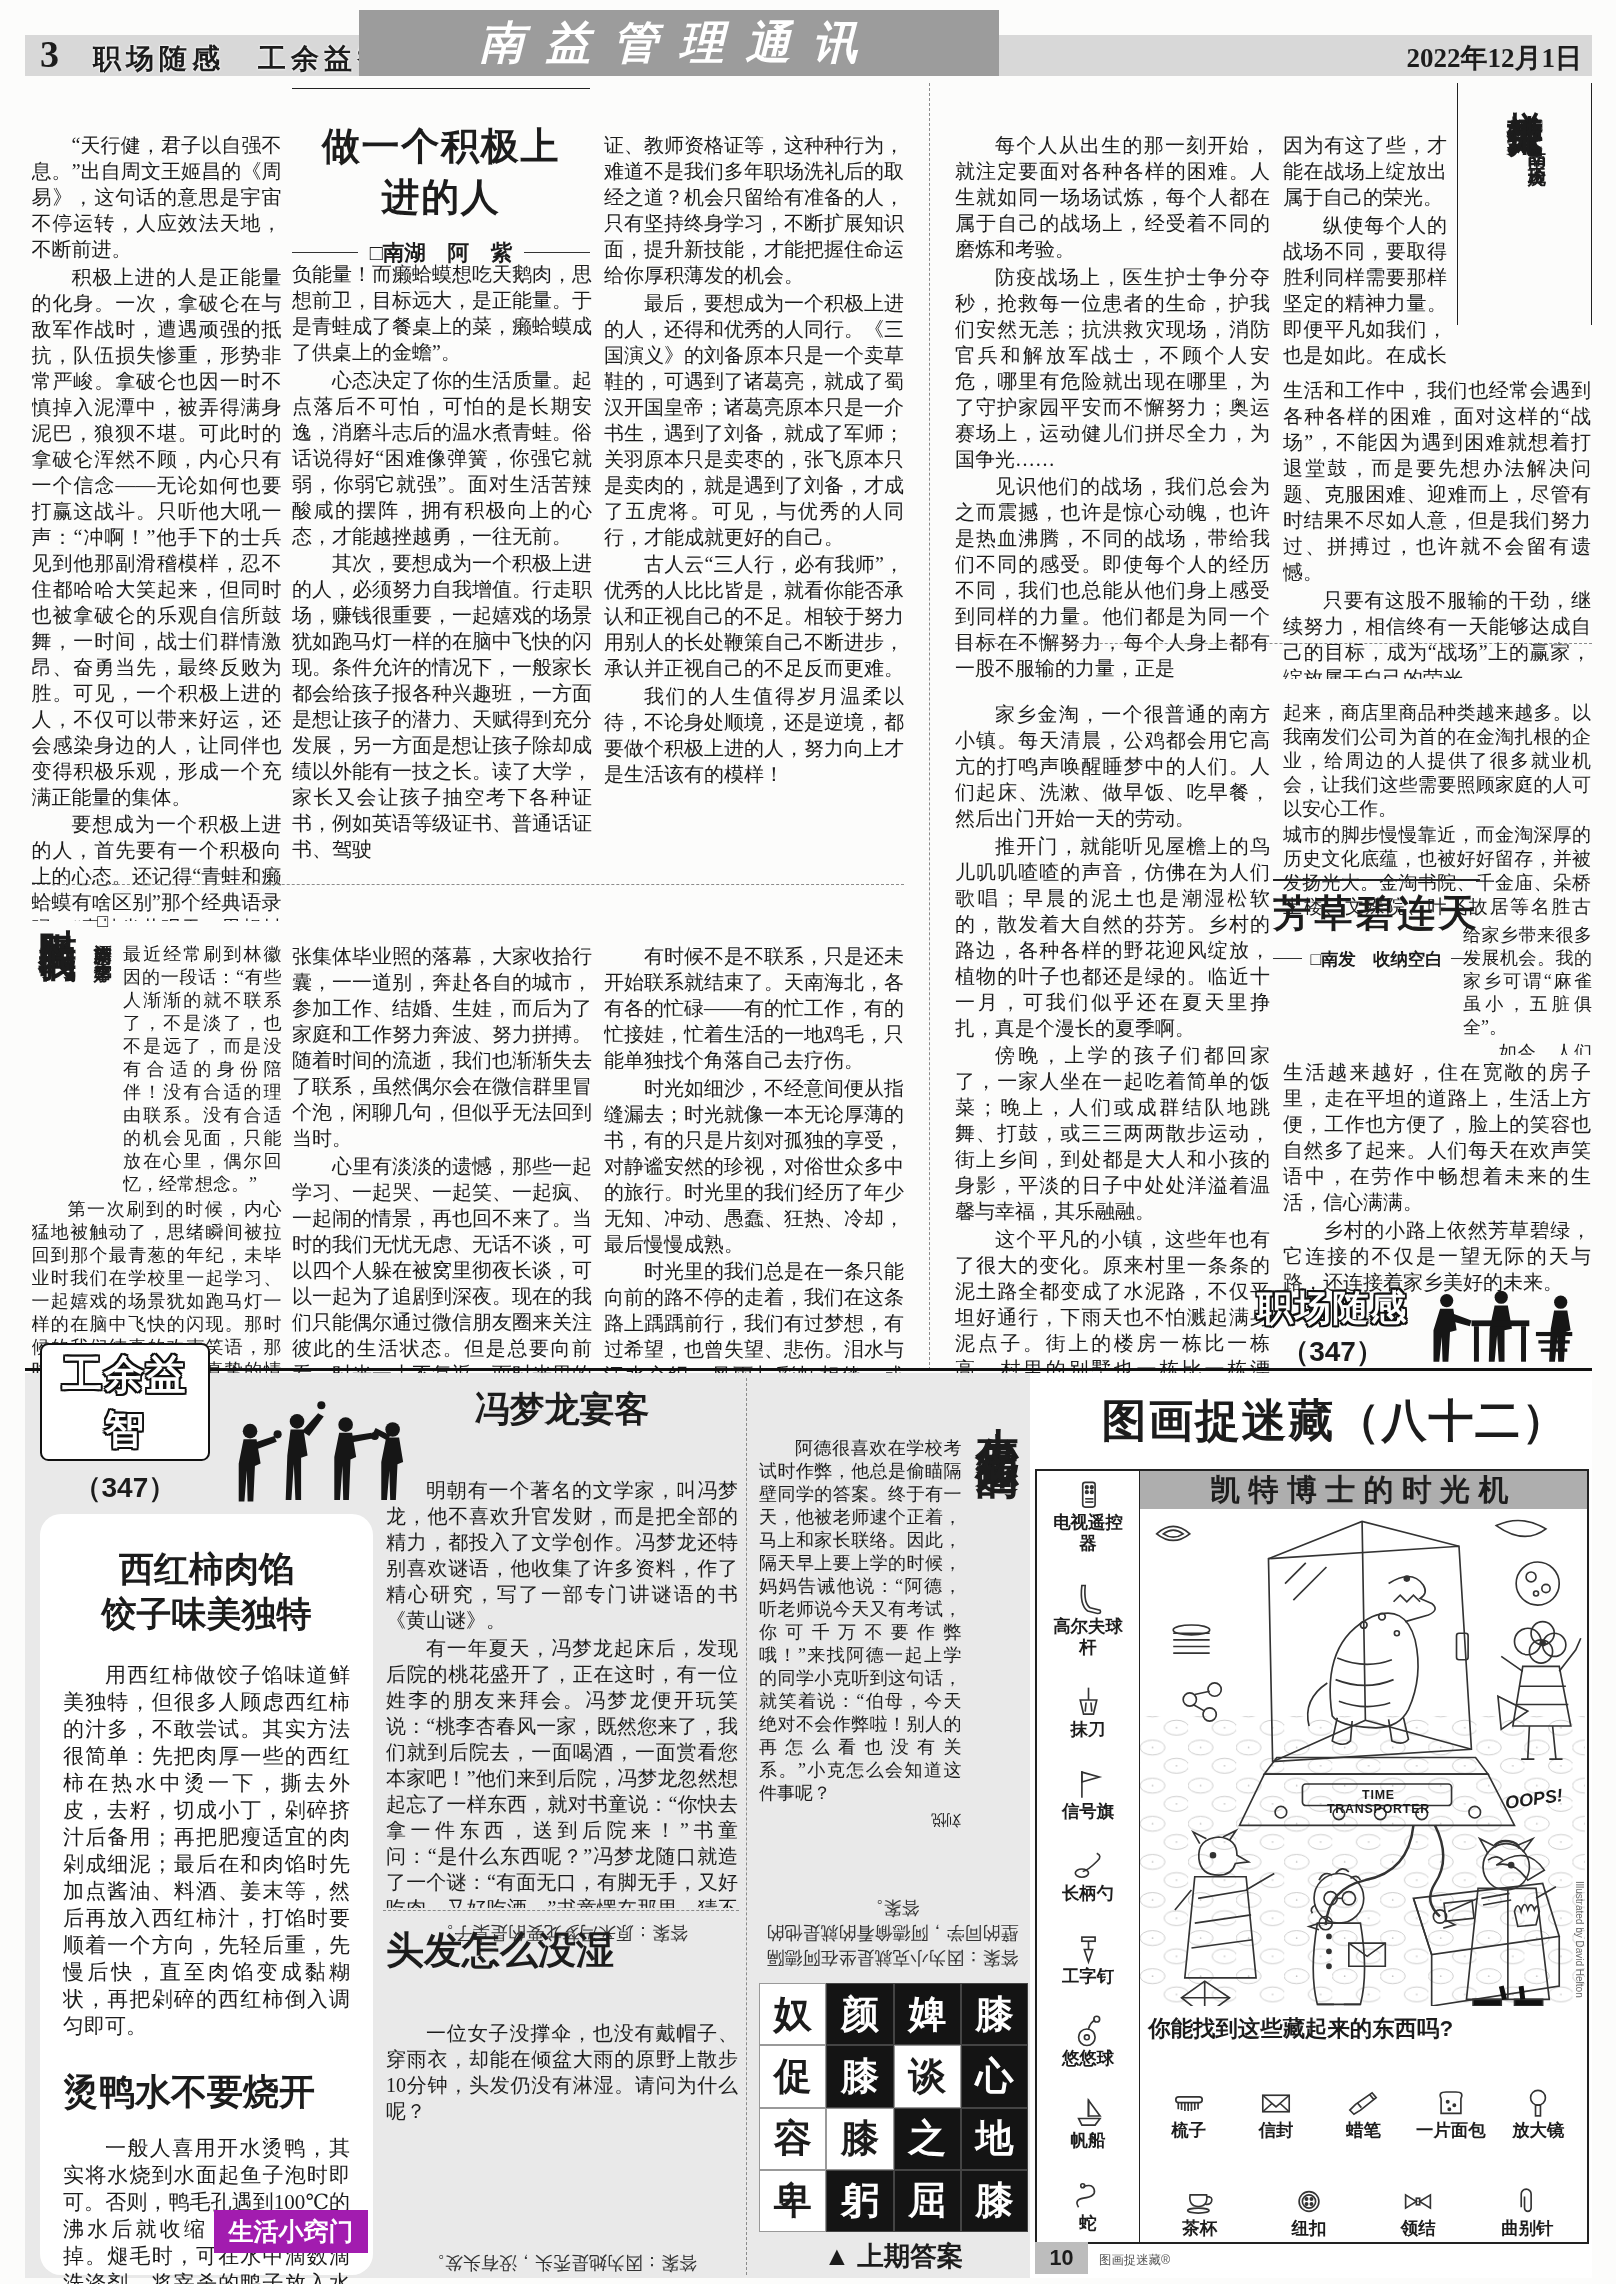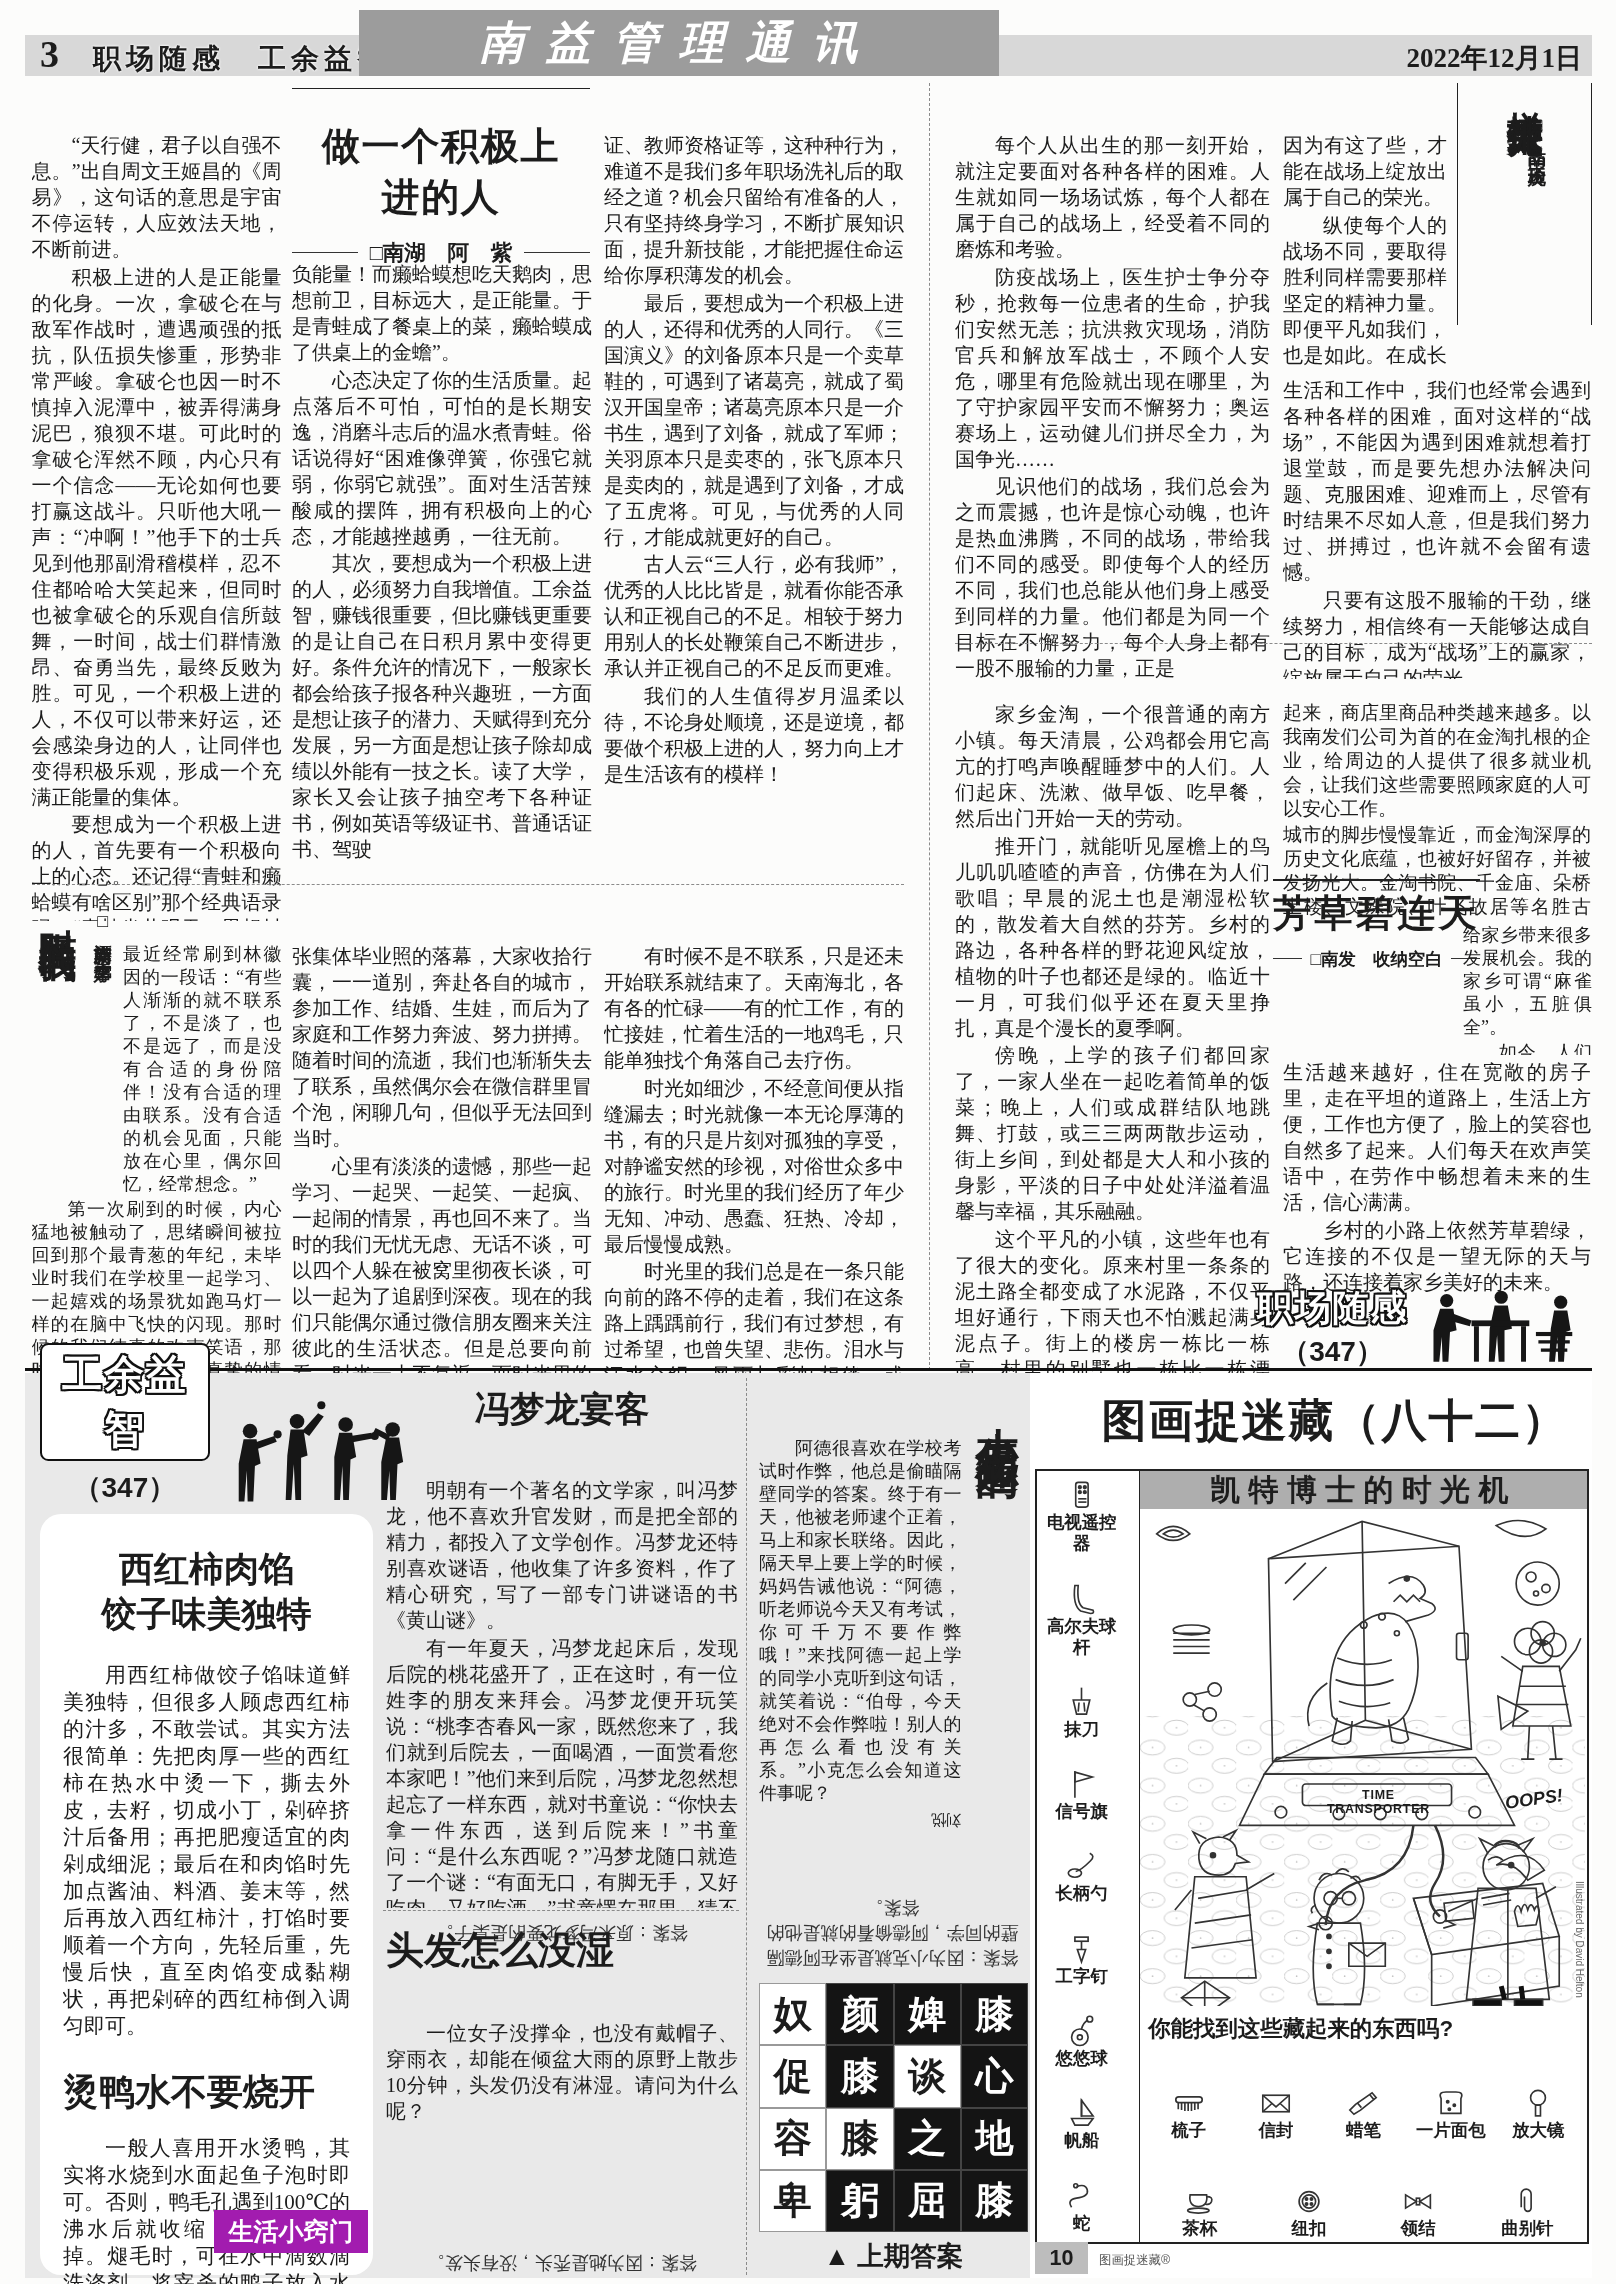--- a/index.html
+++ b/index.html
@@ -37,21 +37,21 @@
   .card{background:#fff;border-radius:21px;}
   .cardtitle{font-size:35px;font-weight:bold;text-align:center;line-height:45px;margin:0;}
   .tag{background:#a21caf;color:#fff;font-size:25px;font-weight:bold;
        font-family:"Liberation Sans","DejaVu Sans",sans-serif;text-align:center;line-height:43px;}
   .rot{transform:rotate(180deg);}
   .anside{font-size:18px;line-height:25px;text-align:center;color:#333;}
   .gridcell{display:flex;align-items:center;justify-content:center;border:1.7px solid #999;
             font-family:"Liberation Sans","DejaVu Sans",sans-serif;font-size:38px;font-weight:bold;background:#fff;}
   .gridcell.blk{background:#141414;color:#fff;border-color:#444;}
   .pz-frame{border:2.5px solid #222;background:#fff;}
-  .pz-side{border-right:1.7px solid #222;display:flex;flex-direction:column;
+  .pz-side{border-right:1.7px solid #222;display:flex;flex-direction:column;align-items:center;
            justify-content:space-between;padding:8.3px 1.7px;box-sizing:border-box;}
   .item{display:flex;flex-direction:column;align-items:center;width:86px;}
   .item .lbl{font-size:17.4px;line-height:21px;text-align:center;font-weight:bold;
              font-family:"Liberation Sans","DejaVu Sans",sans-serif;}
   .pichdr{background:#aeaeae;color:#1d1d1d;font-size:30px;font-weight:bold;text-align:center;
           letter-spacing:8.3px;line-height:38px;font-family:"Liberation Sans","DejaVu Sans",sans-serif;}
   .question{font-size:22.4px;font-weight:bold;font-family:"Liberation Sans","DejaVu Sans",sans-serif;}
   svg{display:block;}
   .sil{fill:#161616;}
   .pz-items{display:flex;flex-wrap:wrap;justify-content:space-around;align-items:flex-end;row-gap:5px;}
@@ -79,21 +79,21 @@
     <div class="byrow">
       <span class="ln"></span>
       <span class="by">□南湖　阿　紫</span>
       <span class="ln"></span>
     </div>
   </div>
 
   <div class="abs txt" style="left:292px;top:217px;width:300px;height:660px;">
     <p class="ni">负能量！而癞蛤蟆想吃天鹅肉，思想前卫，目标远大，是正能量。于是青蛙成了餐桌上的菜，癞蛤蟆成了供桌上的金蟾”。</p>
     <p>心态决定了你的生活质量。起点落后不可怕，可怕的是长期安逸，消磨斗志后的温水煮青蛙。俗话说得好“困难像弹簧，你强它就弱，你弱它就强”。面对生活苦辣酸咸的摆阵，拥有积极向上的心态，才能越挫越勇，一往无前。</p>
-    <p>其次，要想成为一个积极上进的人，必须努力自我增值。工余益智，赚钱很重要，但比赚钱更重要的是让自己在日积月累中变得更好。条件允许的情况下，一般家长都会给孩子报各种兴趣班，一方面是想让孩子的潜力、天赋得到充分发展，另一方面是想让孩子除却成绩以外能有一技之长。读了大学，家长又会让孩子抽空考下各种证书，例如英语等级证书、普通话证书、驾驶</p>
+    <p>其次，要想成为一个积极上进的人，必须努力自我增值。行走职场，赚钱很重要，一起嬉戏的场景犹如跑马灯一样的在脑中飞快的闪现。条件允许的情况下，一般家长都会给孩子报各种兴趣班，一方面是想让孩子的潜力、天赋得到充分发展，另一方面是想让孩子除却成绩以外能有一技之长。读了大学，家长又会让孩子抽空考下各种证书，例如英语等级证书、普通话证书、驾驶</p>
   </div>
 
   <div class="abs txt" style="left:604px;top:88px;width:300px;height:789px;">
     <p class="ni">证、教师资格证等，这种种行为，难道不是我们多年职场洗礼后的取经之道？机会只留给有准备的人，只有坚持终身学习，不断扩展知识面，提升新技能，才能把握住命运给你厚积薄发的机会。</p>
     <p>最后，要想成为一个积极上进的人，还得和优秀的人同行。《三国演义》的刘备原本只是一个卖草鞋的，可遇到了诸葛亮，就成了蜀汉开国皇帝；诸葛亮原本只是一介书生，遇到了刘备，就成了军师；关羽原本只是卖枣的，张飞原本只是卖肉的，就是遇到了刘备，才成了五虎将。可见，与优秀的人同行，才能成就更好的自己。</p>
     <p>古人云“三人行，必有我师”，优秀的人比比皆是，就看你能否承认和正视自己的不足。相较于努力用别人的长处鞭策自己不断进步，承认并正视自己的不足反而更难。</p>
     <p>我们的人生值得岁月温柔以待，不论身处顺境，还是逆境，都要做个积极上进的人，努力向上才是生活该有的模样！</p>
   </div>
 
   <div class="abs dash-h" style="left:31.5px;top:884px;width:872px;"></div>

